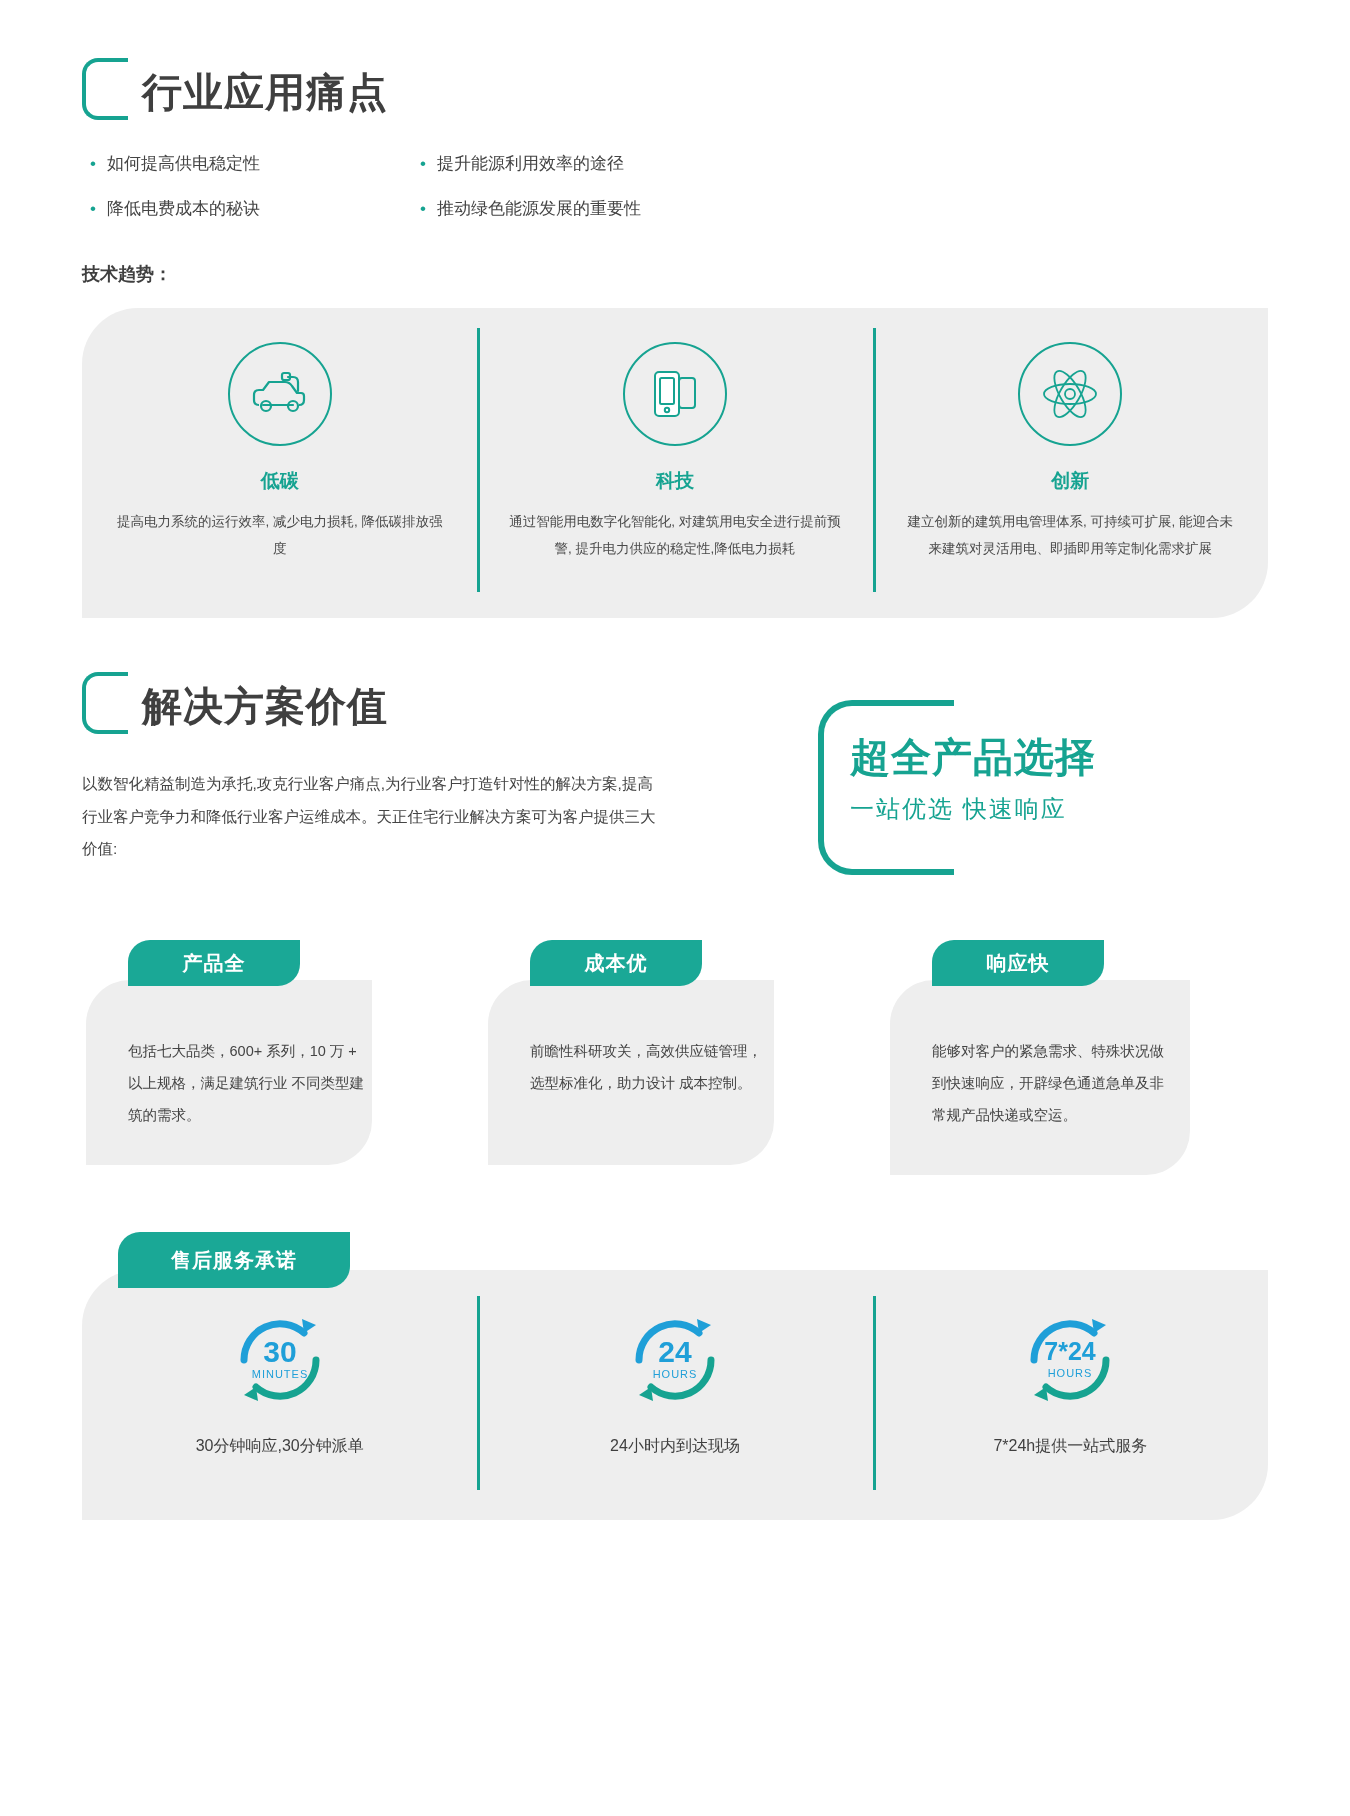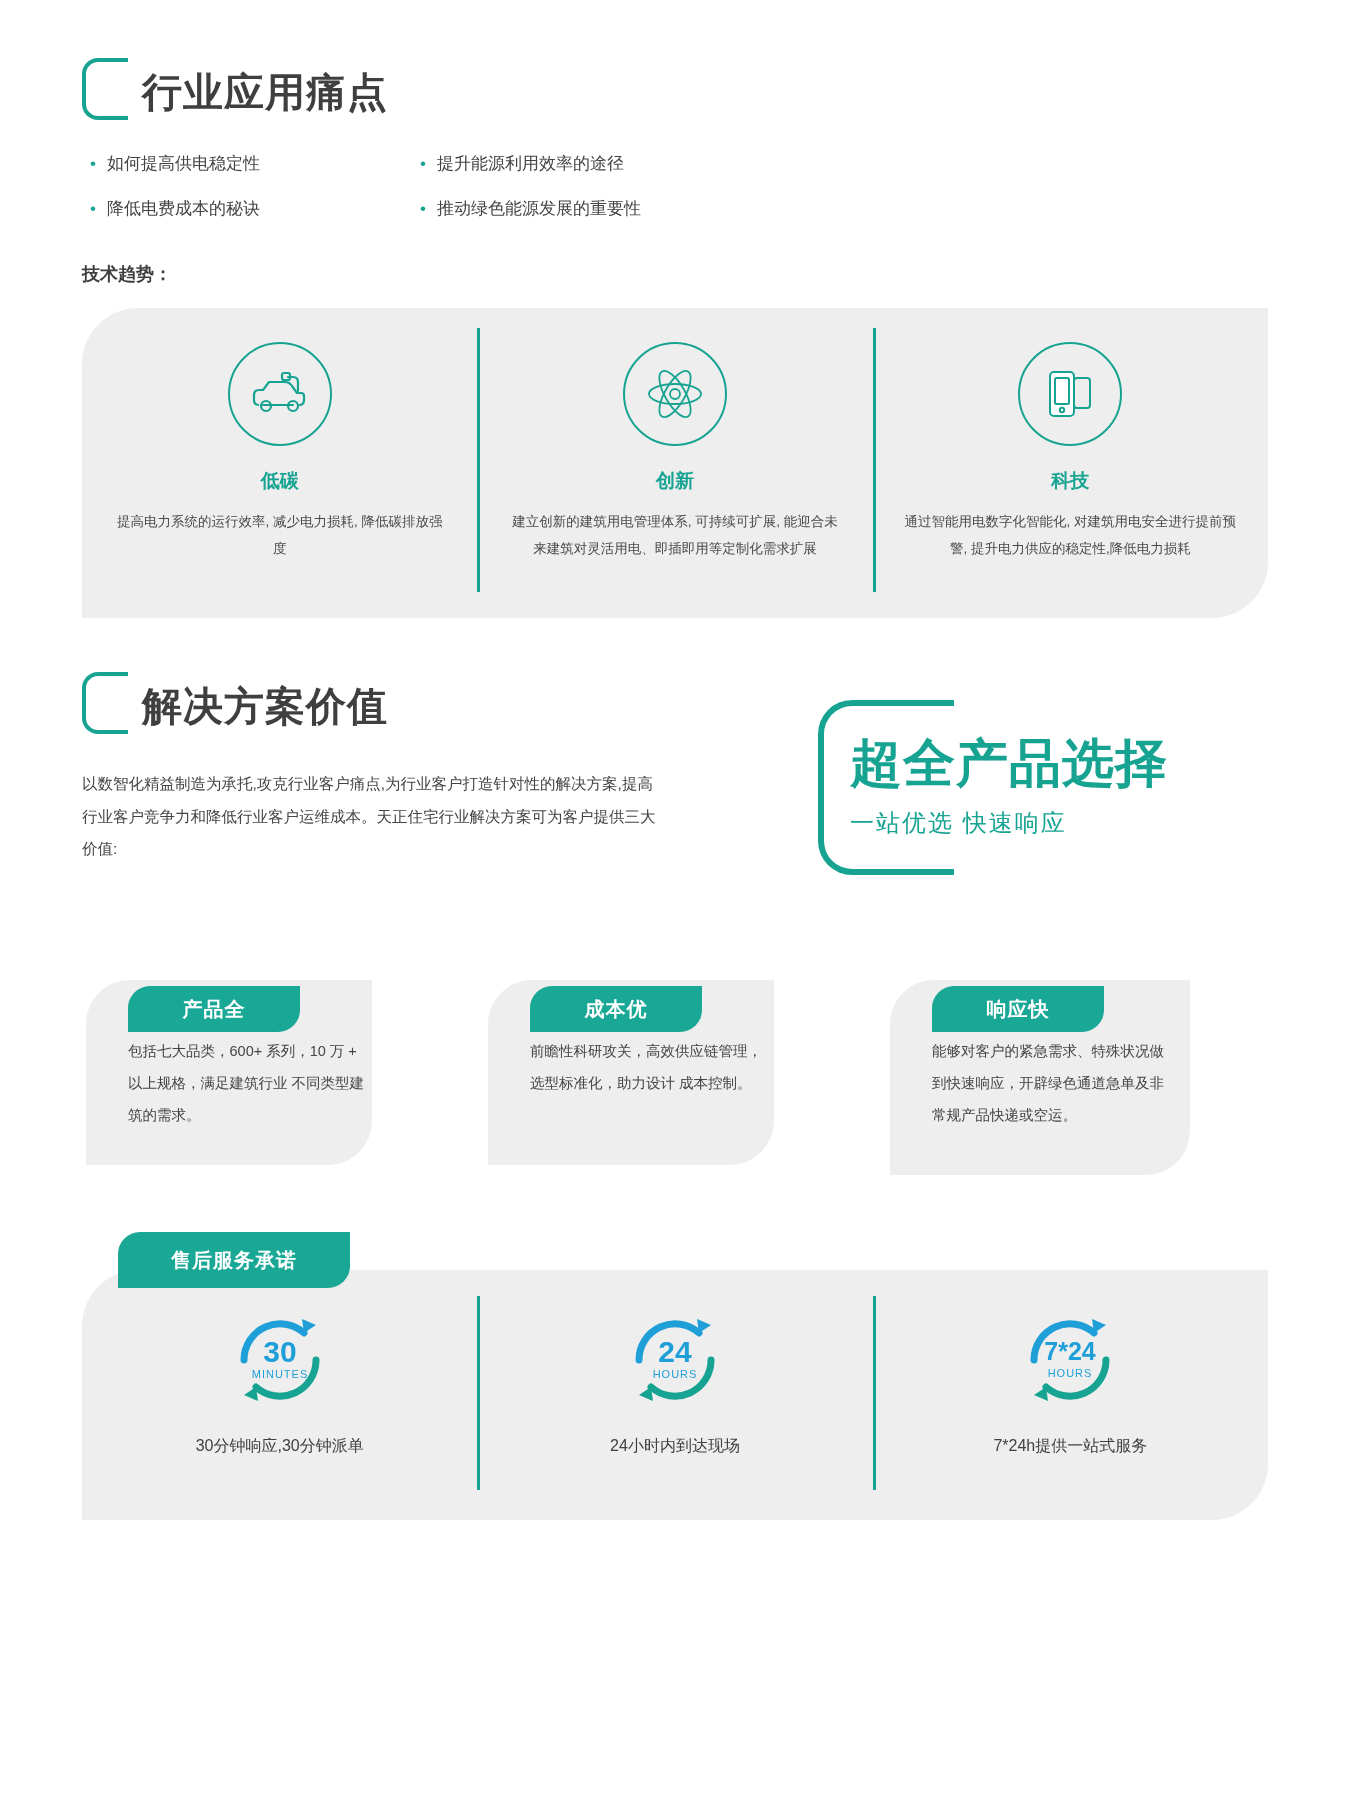--- a/index.html
+++ b/index.html
@@ -188,21 +188,21 @@
     width: 14px;
     background: #ffffff;
   }
   .badge-main {
     position: absolute;
     left: 32px;
     top: 34px;
     width: 330px;
   }
   .badge-title {
-    font-size: 52px;
+    font-size: 40px;
     font-weight: bold;
     color: #16a391;
     letter-spacing: 1px;
     line-height: 1.15;
   }
   .badge-sub {
     font-size: 24px;
     color: #16a391;
     letter-spacing: 2px;
     margin-top: 13px;
@@ -243,21 +243,20 @@
     border-bottom-right-radius: 22px;
     color: #ffffff;
     font-size: 20px;
     font-weight: bold;
     display: flex;
     align-items: center;
     justify-content: center;
     letter-spacing: 1px;
     box-sizing: border-box;
     padding: 0 22px;
-    margin-top: 46px;
   }
   .card-text {
     position: absolute;
     left: 42px;
     top: 96px;
     width: 240px;
     font-size: 14.5px;
     line-height: 2.2;
     color: #444;
   }
@@ -366,44 +365,44 @@
             <path d="M49 20 v-9 c0 -3 -2 -5 -5 -5 h-5" stroke-linecap="round"></path>
             <rect x="33" y="2" width="8" height="7" rx="2"></rect>
           </svg>
         </div>
         <div class="trend-name">低碳</div>
         <div class="trend-desc">提高电力系统的运行效率, 减少电力损耗, 降低碳排放强度</div>
       </div>
 
       <div class="trend-col">
         <div class="circ-icon">
+          <svg width="56" height="56" viewBox="0 0 56 56" fill="none" stroke="#16a391" stroke-width="2">
+            <rect x="32" y="12" width="16" height="30" rx="3"></rect>
+            <rect x="8" y="6" width="24" height="44" rx="4" fill="#ffffff"></rect>
+            <rect x="13" y="12" width="14" height="26" rx="1.5"></rect>
+            <circle cx="20" cy="44" r="2.2"></circle>
+          </svg>
+        </div>
+        <div class="trend-name">科技</div>
+        <div class="trend-desc">通过智能用电数字化智能化, 对建筑用电安全进行提前预警, 提升电力供应的稳定性,降低电力损耗</div>
+      </div>
+
+      <div class="trend-col">
+        <div class="circ-icon">
           <svg width="58" height="58" viewBox="0 0 58 58" fill="none" stroke="#16a391" stroke-width="1.8">
             <circle cx="29" cy="29" r="5"></circle>
             <ellipse cx="29" cy="29" rx="26" ry="10"></ellipse>
             <ellipse cx="29" cy="29" rx="26" ry="10" transform="rotate(60 29 29)"></ellipse>
             <ellipse cx="29" cy="29" rx="26" ry="10" transform="rotate(120 29 29)"></ellipse>
           </svg>
         </div>
         <div class="trend-name">创新</div>
         <div class="trend-desc">建立创新的建筑用电管理体系, 可持续可扩展, 能迎合未来建筑对灵活用电、即插即用等定制化需求扩展</div>
       </div>
 
-      <div class="trend-col">
-        <div class="circ-icon">
-          <svg width="56" height="56" viewBox="0 0 56 56" fill="none" stroke="#16a391" stroke-width="2">
-            <rect x="32" y="12" width="16" height="30" rx="3"></rect>
-            <rect x="8" y="6" width="24" height="44" rx="4" fill="#ffffff"></rect>
-            <rect x="13" y="12" width="14" height="26" rx="1.5"></rect>
-            <circle cx="20" cy="44" r="2.2"></circle>
-          </svg>
-        </div>
-        <div class="trend-name">科技</div>
-        <div class="trend-desc">通过智能用电数字化智能化, 对建筑用电安全进行提前预警, 提升电力供应的稳定性,降低电力损耗</div>
-      </div>
-
     </div>
   </div>
 
   <div class="section-head" style="left:82px; top:672px;">
     <div class="bracket"></div>
     <div class="section-title">解决方案价值</div>
   </div>
 
   <div class="value-text">以数智化精益制造为承托,攻克行业客户痛点,为行业客户打造针对性的解决方案,提高行业客户竞争力和降低行业客户运维成本。天正住宅行业解决方案可为客户提供三大价值:</div>
 

